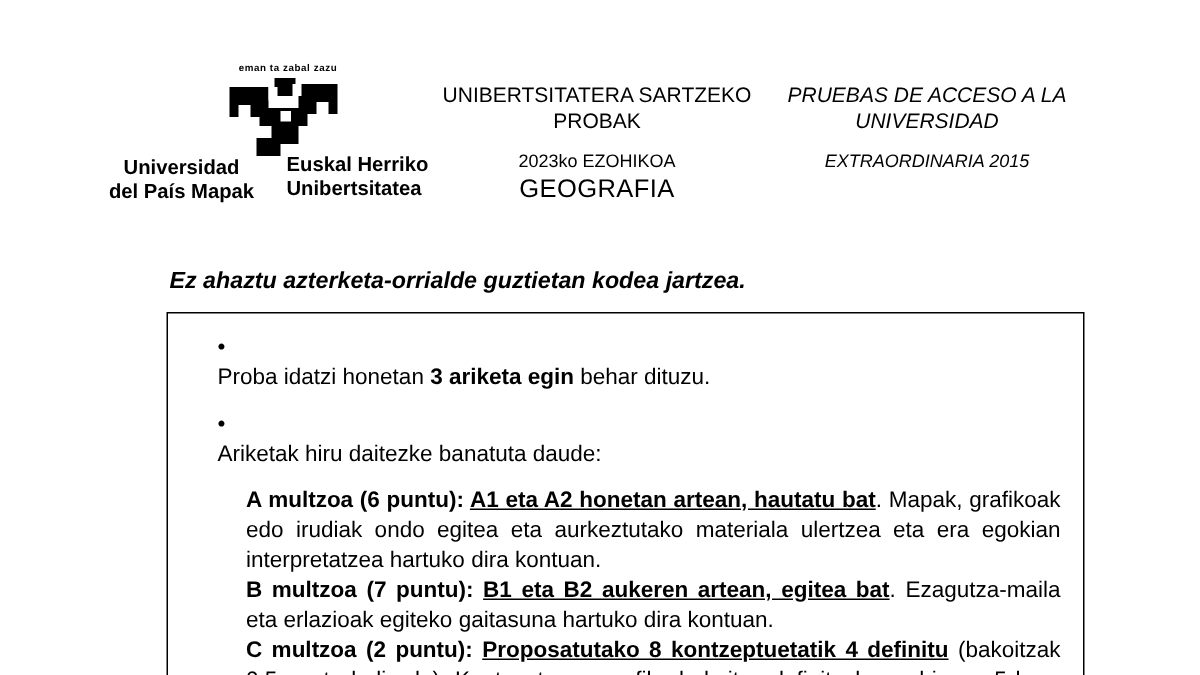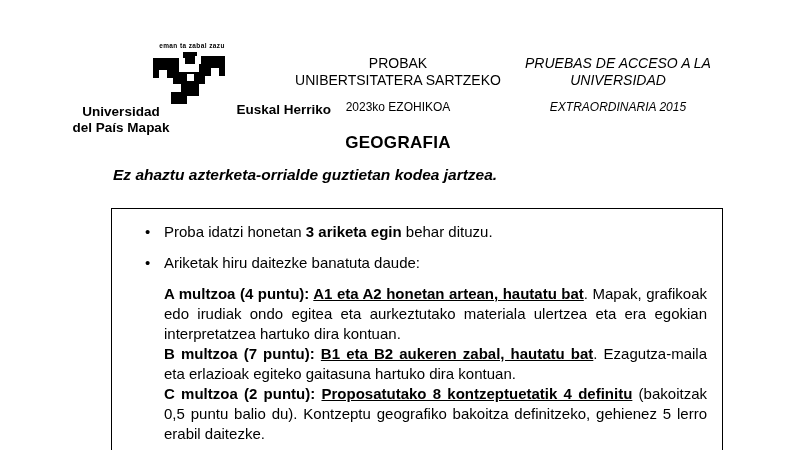--- a/index.html
+++ b/index.html
@@ -5,39 +5,39 @@
   html,body{margin:0;padding:0;background:#fff;}
   .page{position:relative;width:800px;height:450px;background:#ffffff;overflow:hidden;
         font-family:"Liberation Sans",sans-serif;color:#000;}
 
   
   .motto{position:absolute;left:147px;top:42px;width:90px;text-align:center;
          font-size:6.5px;font-weight:bold;letter-spacing:.4px;}
   .tree{position:absolute;left:147px;top:50px;width:84px;height:54px;}
   .name-es{position:absolute;left:60px;top:104px;width:122px;text-align:center;
            font-weight:bold;font-size:13.5px;line-height:15.5px;}
-  .name-eu{position:absolute;left:191px;top:102px;width:140px;text-align:right;
+  .name-eu{position:absolute;left:191px;top:102px;width:140px;text-align:left;
            font-weight:bold;font-size:13.5px;line-height:15.5px;}
 
   
   .center-col{position:absolute;left:283px;top:55px;width:230px;text-align:center;}
   .right-col{position:absolute;left:503px;top:55px;width:230px;text-align:center;font-style:italic;}
   .hline{font-size:14px;line-height:17px;}
   .session{margin-top:10px;font-size:12px;line-height:17px;}
-  .subject{margin-top:17px;font-size:17px;font-weight:bold;letter-spacing:.3px;}
+  .subject{font-size:17px;font-weight:normal;letter-spacing:.3px;}
 
   
-  .notice{position:absolute;left:113px;top:166px;font-size:15.5px;
+  .notice{position:absolute;left:113px;top:179px;font-size:15.5px;
           font-weight:bold;font-style:italic;text-align:right;}
 
   
   .box{position:absolute;left:111px;top:208px;width:610px;height:262px;
        border:1.6px solid #000;background:#fff;}
   .bullets{padding-top:13px;}
-  .bullet-row{display:flex;margin:0 16px 11px 33px;font-size:15px;line-height:20px;}
+  .bullet-row{display:flex;margin:0 16px 11px 33px;font-size:15px;line-height:20px;flex-direction:column;}
   .dot{width:19px;flex:0 0 19px;}
   .dot::before{content:"\2022";font-size:15px;}
   .groups{margin:3px 15px 0 52px;}
   .group{margin:0;text-align:justify;font-size:15px;line-height:20px;}
   .lbl{font-weight:bold;}
   .u{font-weight:bold;text-decoration:underline;}
   b{font-weight:bold;}
 </style>
 </head>
 <body>
@@ -61,25 +61,26 @@
       <rect x="64" y="18" width="8" height="8"></rect>
       <rect x="40" y="24" width="7" height="7"></rect>
     </g>
   </svg>
   <div class="name-es">
     <div>Universidad</div>
     <div>del País Mapak</div>
   </div>
   <div class="name-eu">
     <div>Euskal Herriko</div>
+    <div>Unibertsitatea</div>
   </div>
 
   <div class="center-col">
+    <div class="hline">UNIBERTSITATERA SARTZEKO</div>
     <div class="hline">PROBAK</div>
-    <div class="hline">UNIBERTSITATERA SARTZEKO</div>
     <div class="session">2023ko EZOHIKOA</div>
     <div class="subject">GEOGRAFIA</div>
   </div>
 
   <div class="right-col">
     <div class="hline">PRUEBAS DE ACCESO A LA</div>
     <div class="hline">UNIVERSIDAD</div>
     <div class="session">EXTRAORDINARIA 2015</div>
   </div>
 
@@ -90,19 +91,19 @@
       <div class="bullet-row">
         <span class="dot"></span>
         <span><span>Proba idatzi honetan </span><b>3 ariketa egin</b><span> behar dituzu.</span></span>
       </div>
       <div class="bullet-row">
         <span class="dot"></span>
         <span>Ariketak hiru daitezke banatuta daude:</span>
       </div>
     </div>
     <div class="groups">
-      <p class="group"><span class="lbl">A multzoa (4 puntu): </span><span class="u">A1 eta A2 honetan artean, hautatu bat</span><span>. Mapak, grafikoak edo irudiak ondo egitea eta aurkeztutako materiala ulertzea eta era egokian interpretatzea hartuko dira kontuan.</span></p>
-      <p class="group"><span class="lbl">B multzoa (7 puntu): </span><span class="u">B1 eta B2 aukeren zabal, hautatu bat</span><span>. Ezagutza-maila eta erlazioak egiteko gaitasuna hartuko dira kontuan.</span></p>
+      <p class="group"><span class="lbl">A multzoa (6 puntu): </span><span class="u">A1 eta A2 honetan artean, hautatu bat</span><span>. Mapak, grafikoak edo irudiak ondo egitea eta aurkeztutako materiala ulertzea eta era egokian interpretatzea hartuko dira kontuan.</span></p>
+      <p class="group"><span class="lbl">B multzoa (7 puntu): </span><span class="u">B1 eta B2 aukeren artean, egitea bat</span><span>. Ezagutza-maila eta erlazioak egiteko gaitasuna hartuko dira kontuan.</span></p>
       <p class="group"><span class="lbl">C multzoa (2 puntu): </span><span class="u">Proposatutako 8 kontzeptuetatik 4 definitu</span><span> (bakoitzak 0,5 puntu balio du). Kontzeptu geografiko bakoitza definitzeko, gehienez 5 lerro erabil daitezke.</span></p>
     </div>
   </div>
 
 </div>
 
 </body></html>

